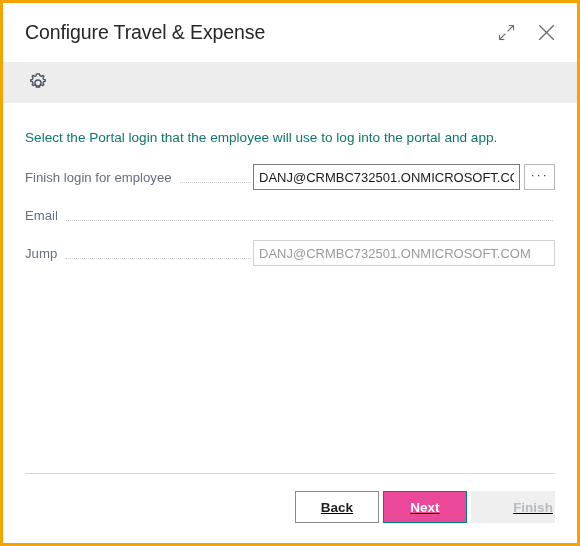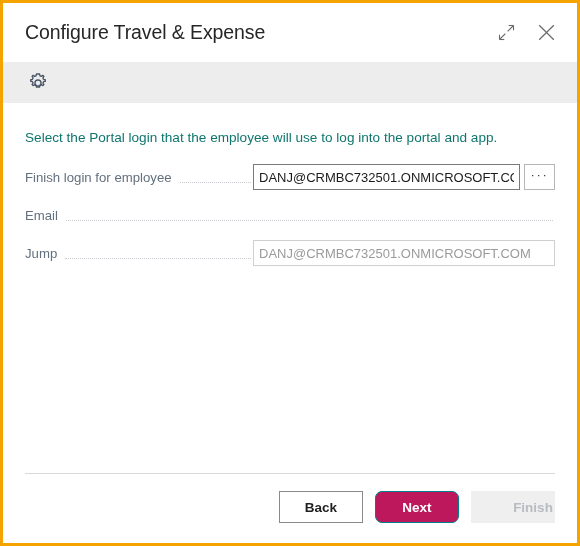--- a/index.html
+++ b/index.html
@@ -184,21 +184,22 @@
     box-sizing: border-box;
   }
   .divider {
     height: 1px;
     background: #d9d9d9;
     margin-bottom: 17px;
   }
   .btn-row {
     display: flex;
     justify-content: flex-end;
-    gap: 12px;
+    gap: 4px;
+    text-decoration: underline;
   }
   .btn {
     width: 84px;
     height: 32px;
     box-sizing: border-box;
     font-family: "Liberation Sans", sans-serif;
     font-size: 13.5px;
     font-weight: bold;
     display: flex;
     align-items: center;
@@ -206,24 +207,23 @@
     cursor: pointer;
     border: 1px solid transparent;
     user-select: none;
   }
   .btn-back {
     background: #ffffff;
     border-color: #8a8a8a;
     color: #1f1f1f;
   }
   .btn-next {
-    background: #be185d;
+    background: #ec4899;
     border-color: #00808b;
     color: #ffffff;
-    border-radius: 7px;
   }
   .btn-finish {
     background: #efeff0;
     border-color: #efeff0;
     color: #b7bcc2;
     cursor: default;
     padding-left: 40px;
   }
 </style>
 </head>

